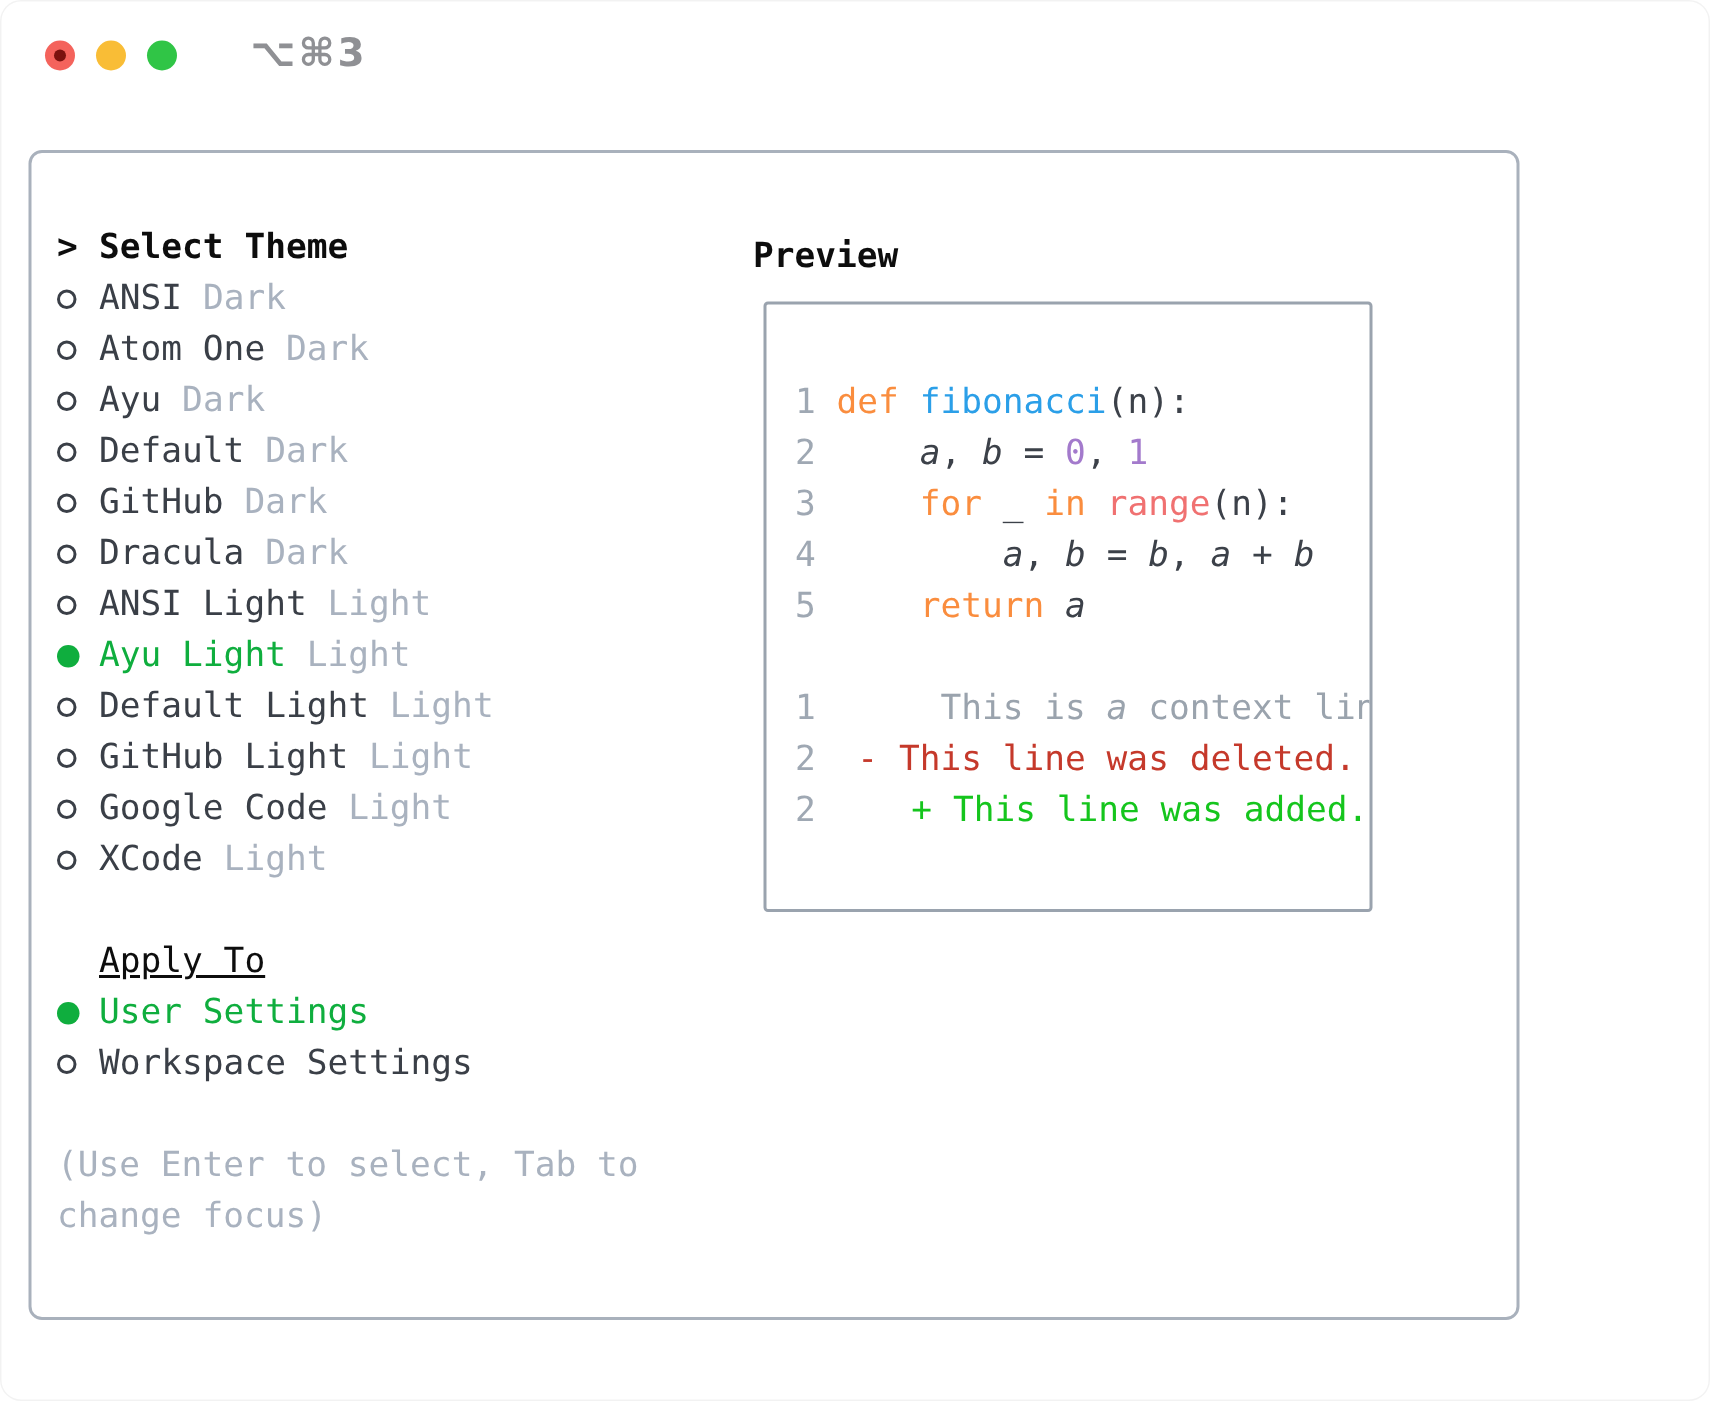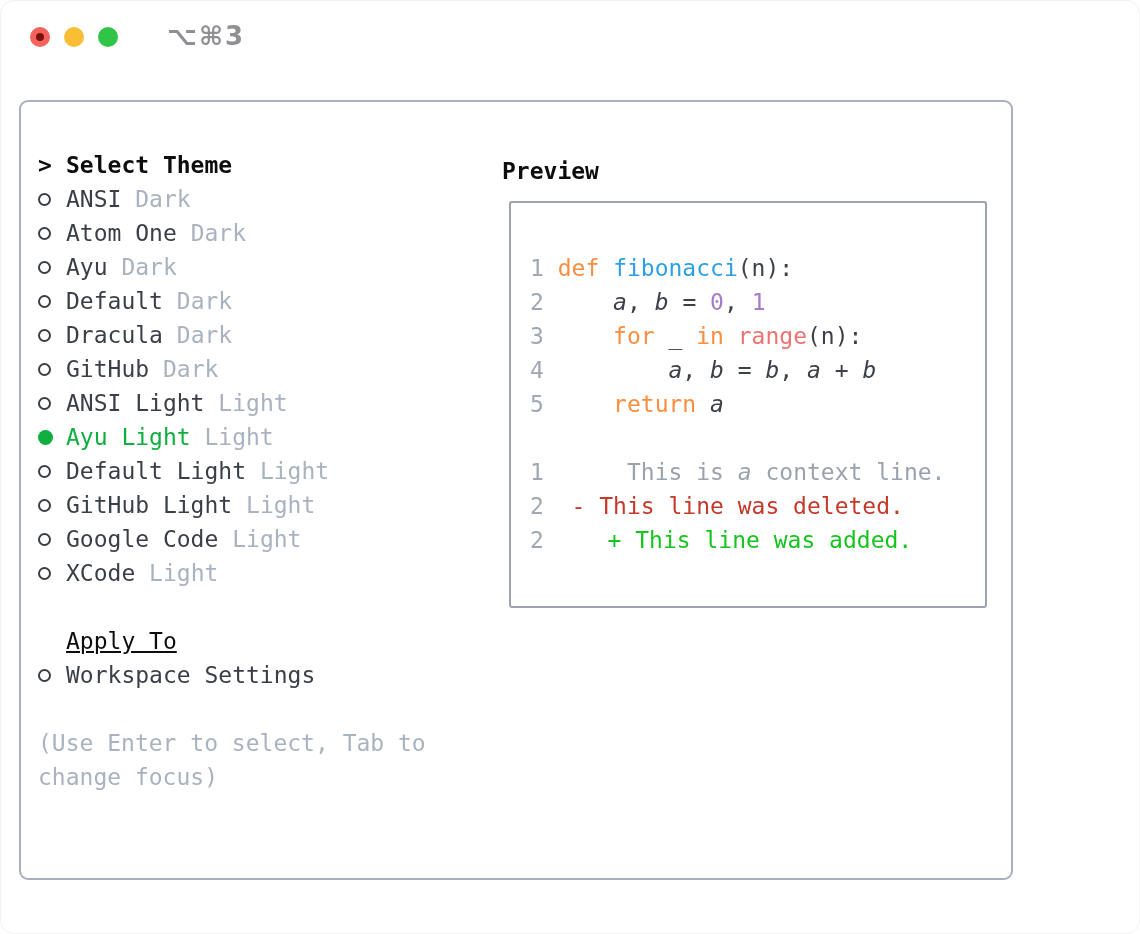--- a/index.html
+++ b/index.html
@@ -49,21 +49,21 @@
   .label .variant { color:var(--text_muted);margin-top:12px; }
   .subheader-text { color:var(--text_black);text-decoration:underline; }
   .hint { font-size:23px; line-height:34px; color:var(--text_muted); white-space:pre; }
 
   
   .preview-title {
     position:absolute; left:481px; top:52px; height:34px; line-height:34px;
     font-size:23px; font-weight:bold; color:var(--text_black);
   }
   .preview-box {
-    position:absolute; left:488px; top:99px; width:478px; height:407px;
+    position:absolute; left:488px; top:99px; width:406px; height:407px;
     border:2px solid var(--preview_border); border-radius:3px;
     padding:48px 0 0 19px; overflow:hidden; background:#fff;
   }
   .code-line { height:34px; line-height:34px; font-size:23px; white-space:pre; }
   .t-ln   { color:var(--line_number); }
   .t-kw   { color:var(--syn_keyword); }
   .t-fn   { color:var(--syn_function); }
   .t-num  { color:var(--syn_number); }
   .t-call { color:var(--syn_call); }
   .t-pl   { color:var(--syn_plain); }
@@ -95,38 +95,39 @@
       <div class="row">
         <span class="marker"><span class="prefix">&gt;</span></span>
         <span class="header-text">Select Theme</span>
       </div>
 
       <div id="theme-items">
           <div class="row"><span class="marker"><span class="radio"></span></span><span class="label"><span class="name">ANSI</span> <span class="variant">Dark</span></span></div>
           <div class="row"><span class="marker"><span class="radio"></span></span><span class="label"><span class="name">Atom One</span> <span class="variant">Dark</span></span></div>
           <div class="row"><span class="marker"><span class="radio"></span></span><span class="label"><span class="name">Ayu</span> <span class="variant">Dark</span></span></div>
           <div class="row"><span class="marker"><span class="radio"></span></span><span class="label"><span class="name">Default</span> <span class="variant">Dark</span></span></div>
+          <div class="row"><span class="marker"><span class="radio"></span></span><span class="label"><span class="name">GitHub</span> <span class="variant">Dark</span></span></div>
           <div class="row"><span class="marker"><span class="radio"></span></span><span class="label"><span class="name">Dracula</span> <span class="variant">Dark</span></span></div>
-          <div class="row"><span class="marker"><span class="radio"></span></span><span class="label"><span class="name">GitHub</span> <span class="variant">Dark</span></span></div>
           <div class="row"><span class="marker"><span class="radio"></span></span><span class="label"><span class="name">ANSI Light</span> <span class="variant">Light</span></span></div>
           <div class="row"><span class="marker"><span class="radio filled"></span></span><span class="label"><span class="name selected">Ayu Light</span> <span class="variant">Light</span></span></div>
           <div class="row"><span class="marker"><span class="radio"></span></span><span class="label"><span class="name">Default Light</span> <span class="variant">Light</span></span></div>
           <div class="row"><span class="marker"><span class="radio"></span></span><span class="label"><span class="name">GitHub Light</span> <span class="variant">Light</span></span></div>
           <div class="row"><span class="marker"><span class="radio"></span></span><span class="label"><span class="name">Google Code</span> <span class="variant">Light</span></span></div>
           <div class="row"><span class="marker"><span class="radio"></span></span><span class="label"><span class="name">XCode</span> <span class="variant">Light</span></span></div>
         </div>
 
       <div class="row empty"></div>
 
       <div class="row">
         <span class="marker"></span>
         <span class="subheader-text">Apply To</span>
       </div>
 
       <div id="apply-options">
+          <div class="row"><span class="marker"><span class="radio filled"></span></span><span class="label"><span class="name selected">User Settings</span></span></div>
           <div class="row"><span class="marker"><span class="radio"></span></span><span class="label"><span class="name">Workspace Settings</span></span></div>
         </div>
 
       <div class="row empty"></div>
 
       <div class="hint" id="hint"><div class="hint-line">(Use Enter to select, Tab to</div><div class="hint-line">change focus)</div></div>
     </div>
 
     <div class="preview-title">Preview</div>
 

